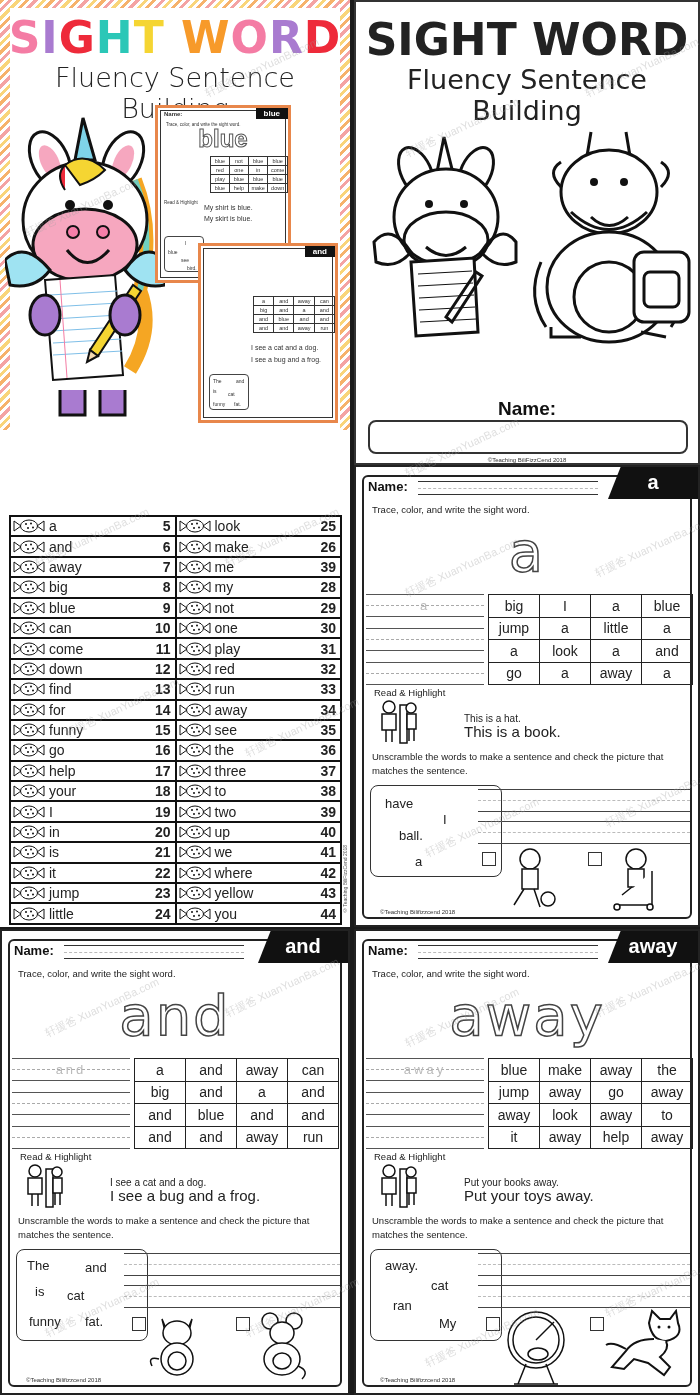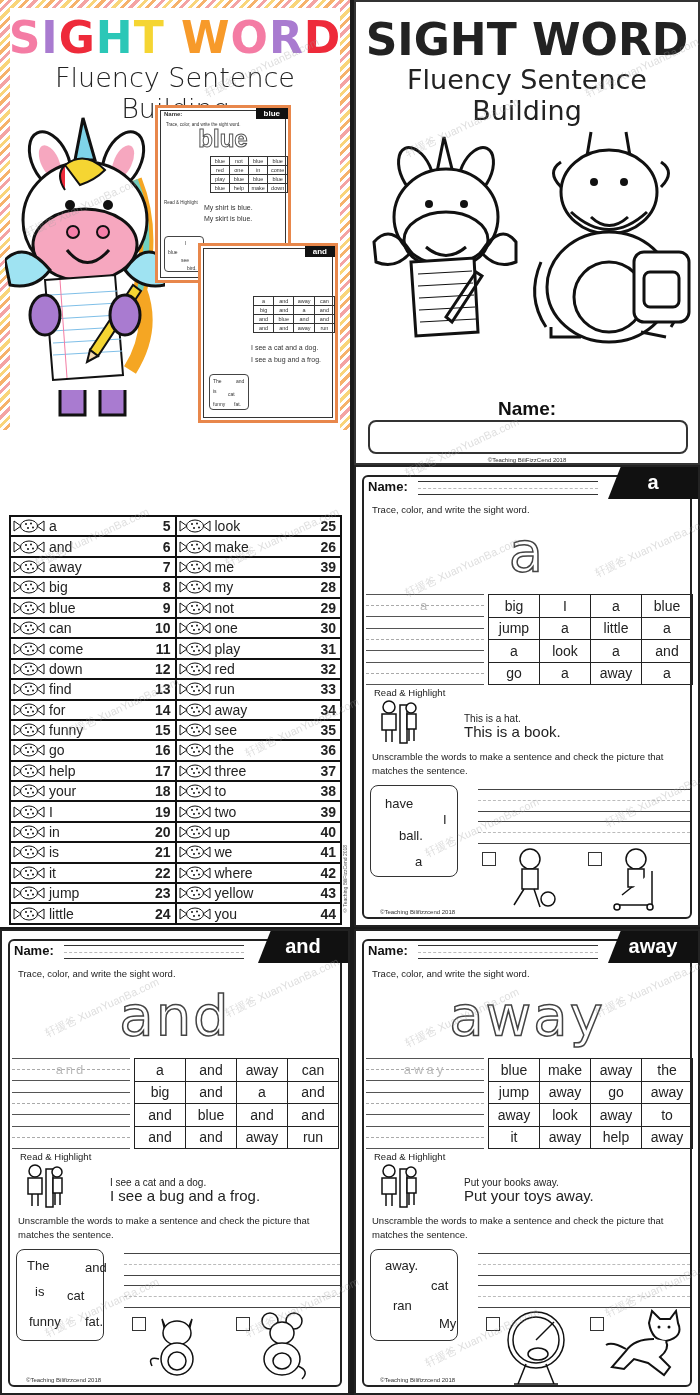--- a/index.html
+++ b/index.html
@@ -48,21 +48,21 @@
   .ws-lines .ln{position:absolute;left:0;right:0;border-top:1px solid #555;}
   .ws-lines .dl{position:absolute;left:0;right:0;border-top:1px dashed #aaa;}
   .ws-lines .tw{position:absolute;left:0;right:0;top:4px;text-align:center;font-size:13px;color:#bbb;letter-spacing:3px;}
   .ws-grid{position:absolute;left:132px;top:127px;border-collapse:collapse;}
   .ws-grid td{border:1.5px solid #222;width:51px;height:22.5px;text-align:center;font-size:14px;color:#222;}
   .ws-rh{position:absolute;left:18px;top:220px;font-size:9.5px;color:#222;}
   .kids{position:absolute;left:22px;top:232px;width:42px;height:45px;}
   .ws-s1{position:absolute;left:108px;top:230px;font-size:10px;color:#222;margin-top:16px;}
   .ws-s2{position:absolute;left:108px;top:256px;font-size:15px;color:#222;}
   .ws-un{position:absolute;left:16px;top:283px;width:320px;font-size:9.5px;line-height:14px;color:#222;}
-  .ws-box{position:absolute;left:14px;top:318px;width:88px;height:92px;border:1.5px solid #333;border-radius:8px;}
+  .ws-box{position:absolute;left:14px;top:318px;width:132px;height:92px;border:1.5px solid #333;border-radius:8px;}
   .ws-box span{position:absolute;font-size:13px;color:#222;}
   .ws-wl{position:absolute;left:122px;right:8px;top:322px;height:56px;}
   .ws-wl .ln{position:absolute;left:0;right:0;border-top:1px solid #444;}
   .ws-wl .dl{position:absolute;left:0;right:0;border-top:1px dashed #bbb;}
   .chk{position:absolute;width:14px;height:14px;border:1.5px solid #333;background:#fff;}
   .pic{position:absolute;}
   .ws-copy{position:absolute;left:24px;bottom:10px;font-size:6px;color:#333;}
   .wm{position:absolute;color:rgba(160,160,160,0.35);font-size:11px;transform:rotate(-25deg);pointer-events:none;white-space:nowrap;}
 </style>
 </head>

